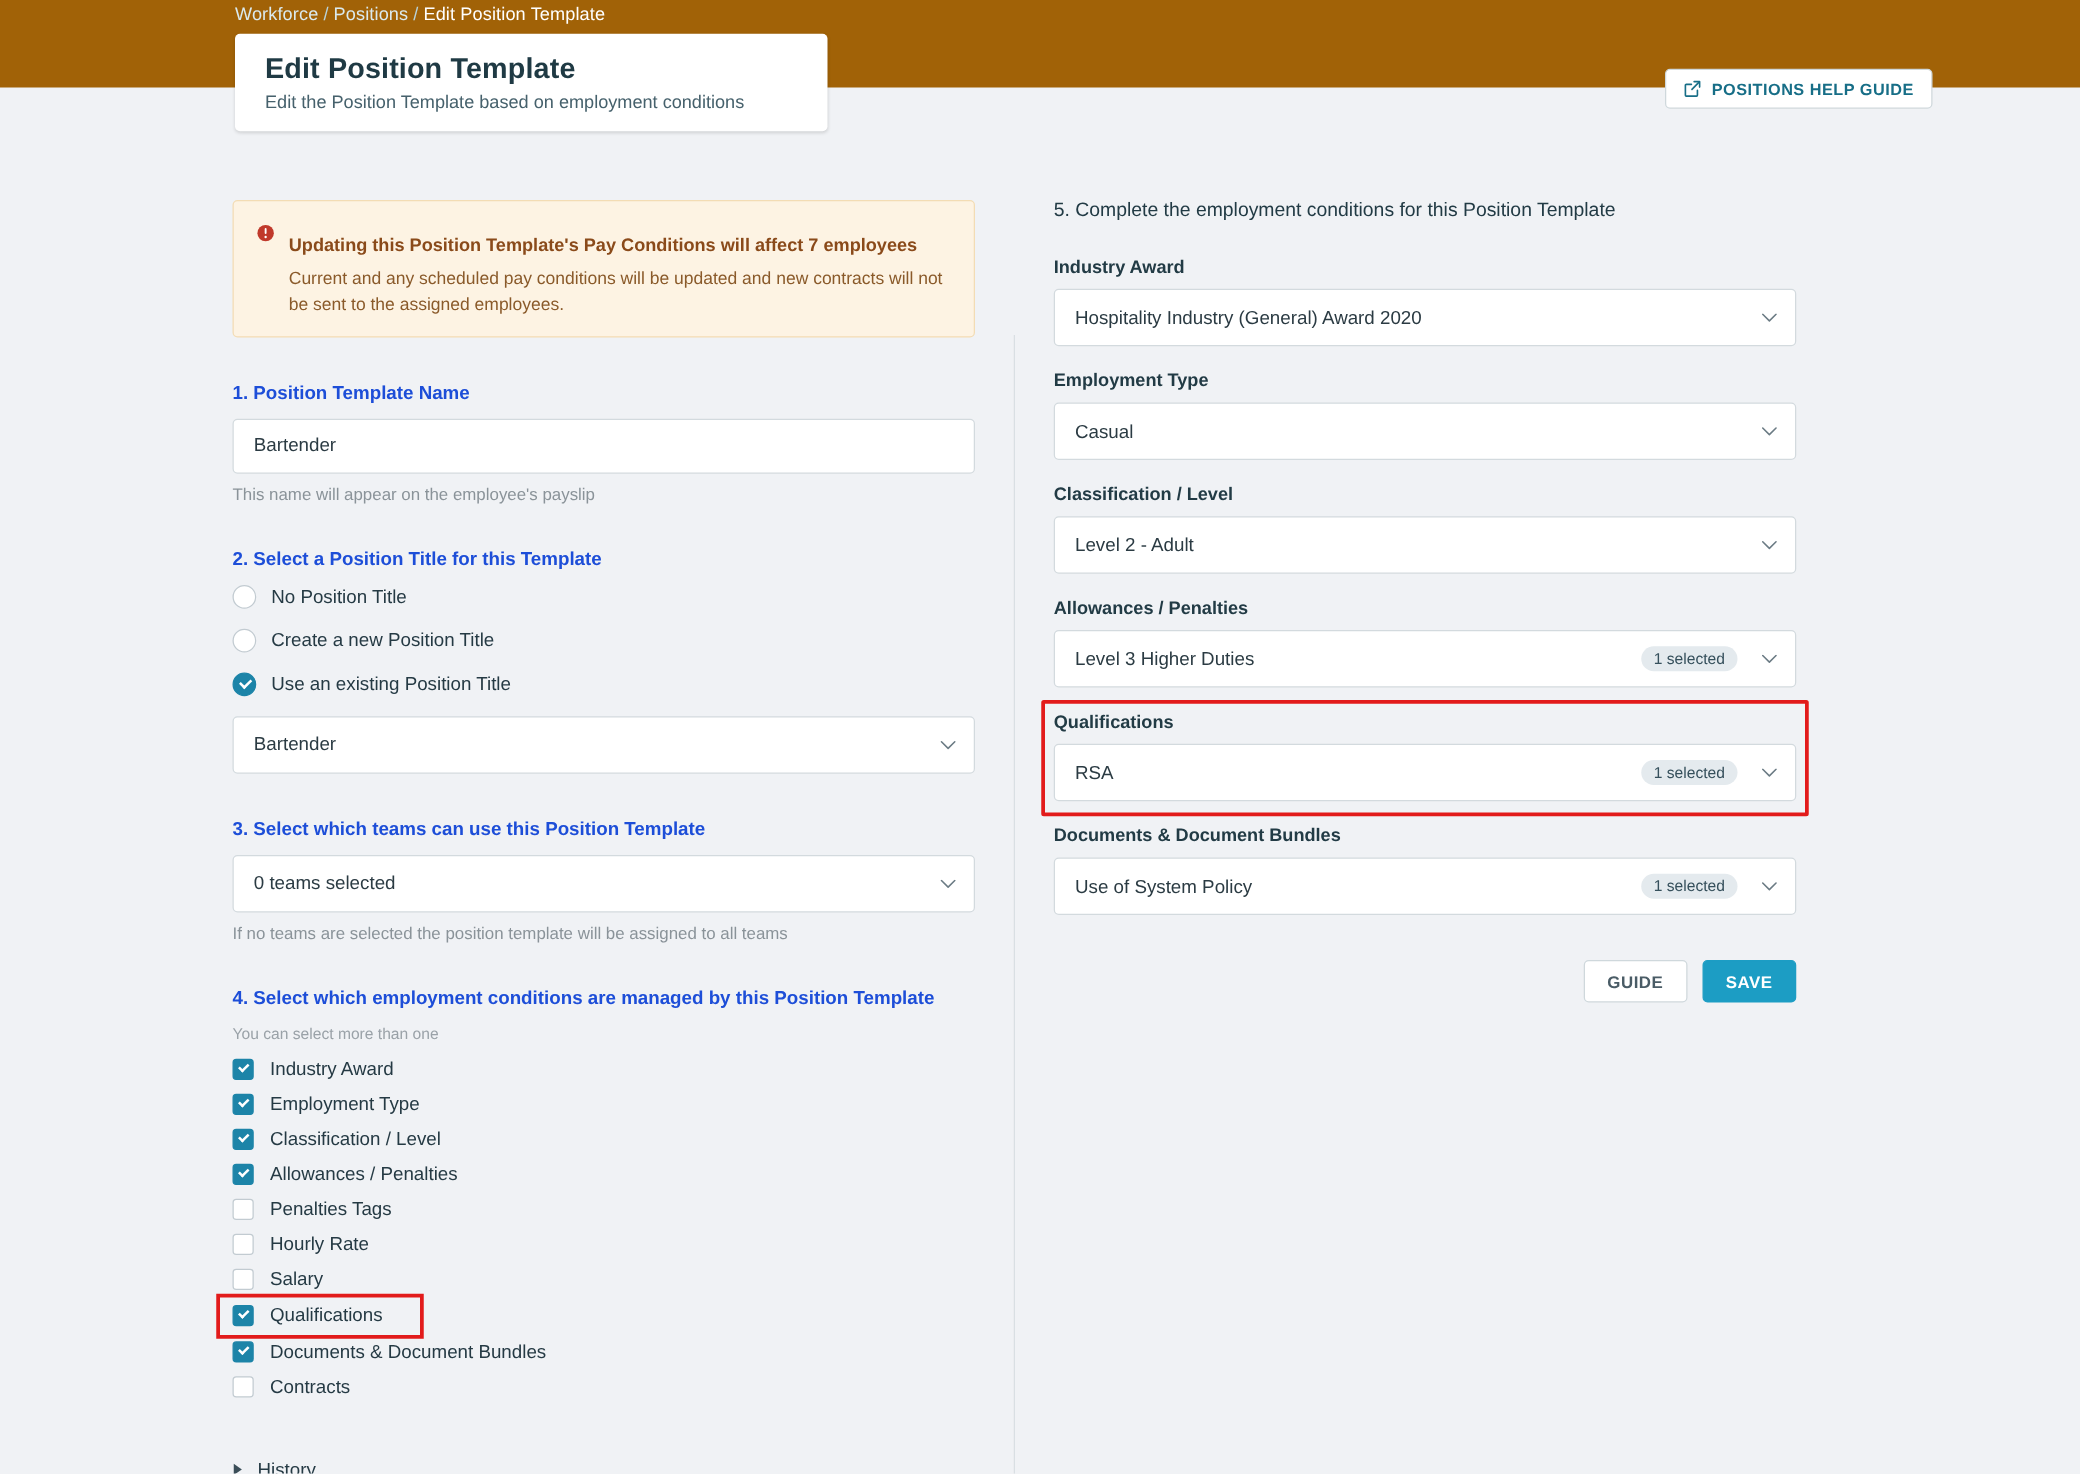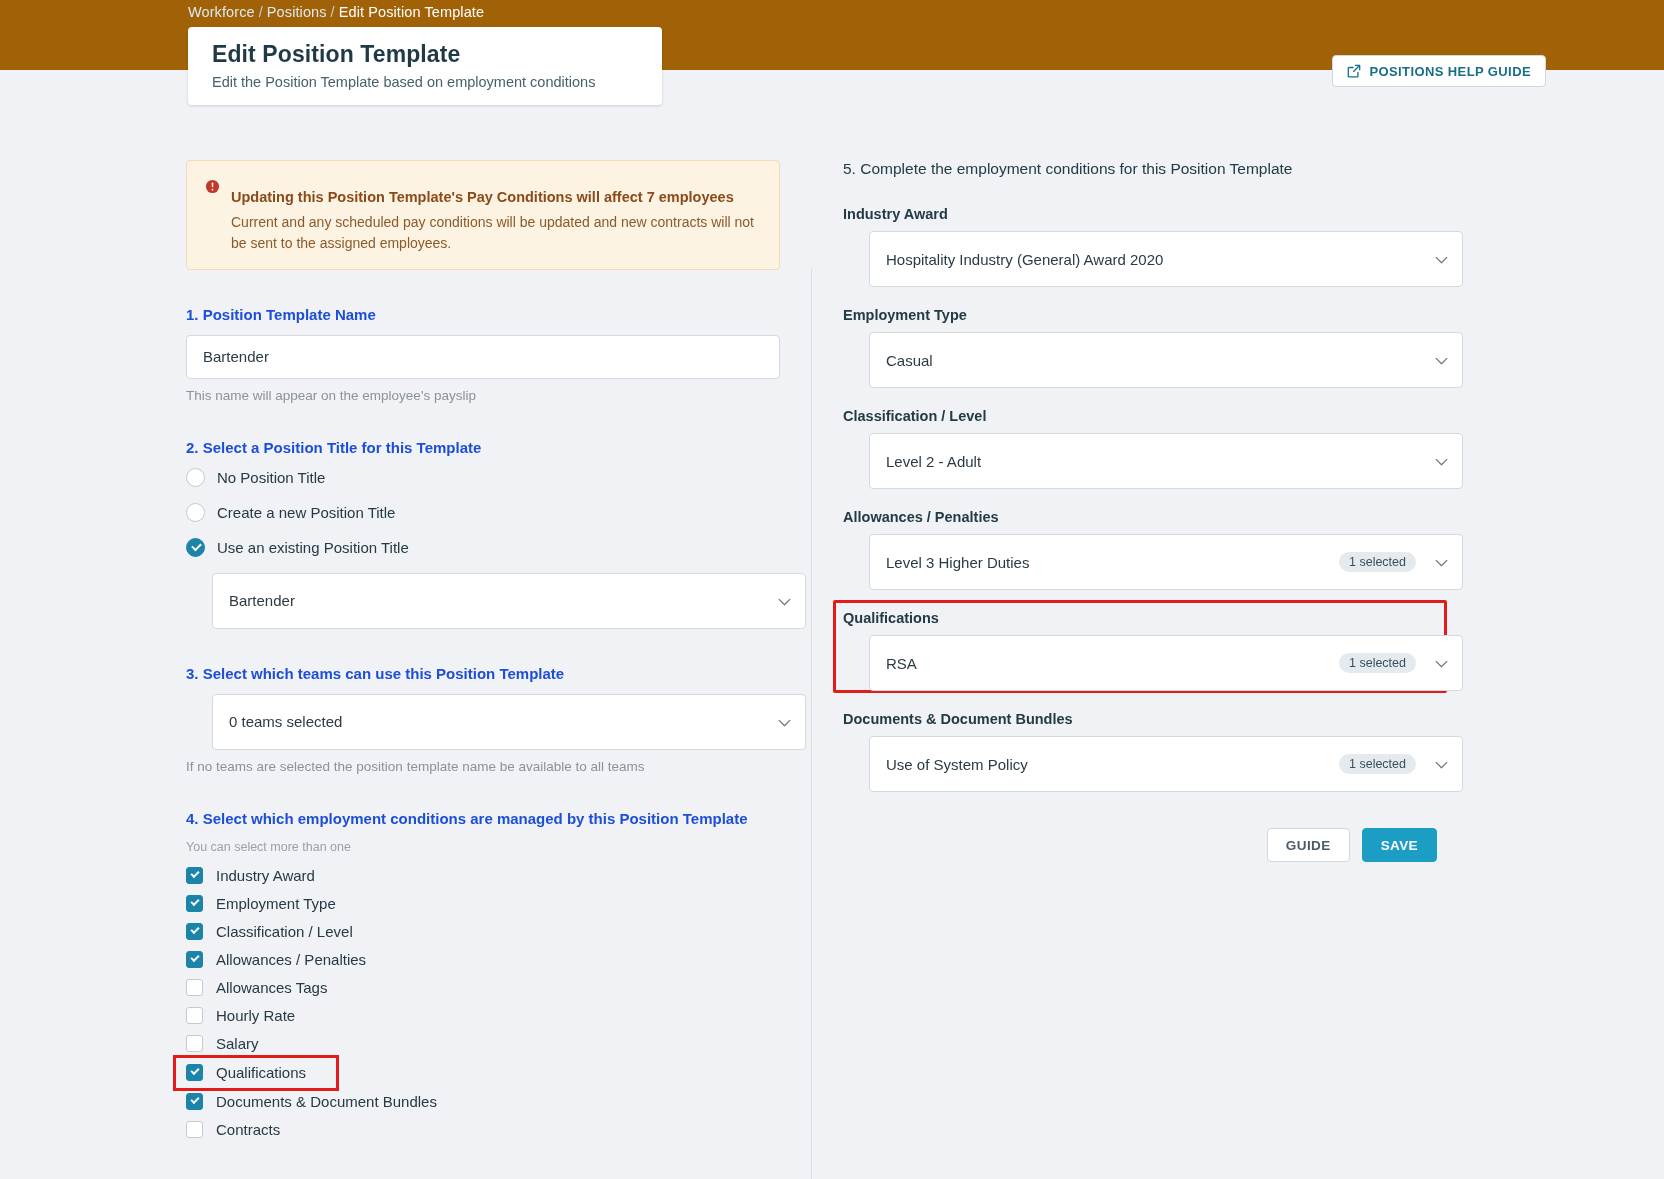--- a/index.html
+++ b/index.html
@@ -153,31 +153,30 @@
     border: 1px solid #d3dade;
     border-radius: 4px;
     display: flex;
     align-items: center;
     padding: 0 16px;
     font-size: 15px;
     color: #2b3b43;
   }
   .select {
     position: relative;
-    width: 594px; height: 56px;
+    width: 594px; height: 46px;
     background: #ffffff;
     border: 1px solid #d3dade;
     border-radius: 4px;
     display: flex;
     align-items: center;
     padding: 0 16px;
     font-size: 15px;
     color: #2b3b43;
     cursor: pointer;
-    margin-left: 26px;
   }
   .select .chev {
     position: absolute;
     right: 14px; top: 50%;
     transform: translateY(-50%);
   }
 
   
   .radio-row {
     display: flex;
@@ -402,21 +401,21 @@
 
       <div class="section-label">3. Select which teams can use this Position Template</div>
       <div class="select">
         <span>0 teams selected</span>
         <span class="chev">
           <svg width="13" height="8" viewBox="0 0 14 9">
               <path d="M1 1l6 6 6-6" stroke="#6b7b84" stroke-width="1.4" fill="none" stroke-linecap="round" stroke-linejoin="round"></path>
             </svg>
         </span>
       </div>
-      <div class="hint">If no teams are selected the position template name be available to all teams</div>
+      <div class="hint">If no teams are selected the position template will be assigned to all teams</div>
 
       <div class="section-label" style="margin-bottom:21px;">4. Select which employment conditions are managed by this Position Template</div>
       <div class="sub-hint">You can select more than one</div>
 
       <div>
         <div class="check-row">
           <span class="cbox checked"></span>
           <span class="lbl">Industry Award</span>
         </div>
         <div class="check-row">
@@ -426,21 +425,21 @@
         <div class="check-row">
           <span class="cbox checked"></span>
           <span class="lbl">Classification / Level</span>
         </div>
         <div class="check-row">
           <span class="cbox checked"></span>
           <span class="lbl">Allowances / Penalties</span>
         </div>
         <div class="check-row">
           <span class="cbox"></span>
-          <span class="lbl">Allowances Tags</span>
+          <span class="lbl">Penalties Tags</span>
         </div>
         <div class="check-row">
           <span class="cbox"></span>
           <span class="lbl">Hourly Rate</span>
         </div>
         <div class="check-row">
           <span class="cbox"></span>
           <span class="lbl">Salary</span>
         </div>
         <div class="check-row highlight">

